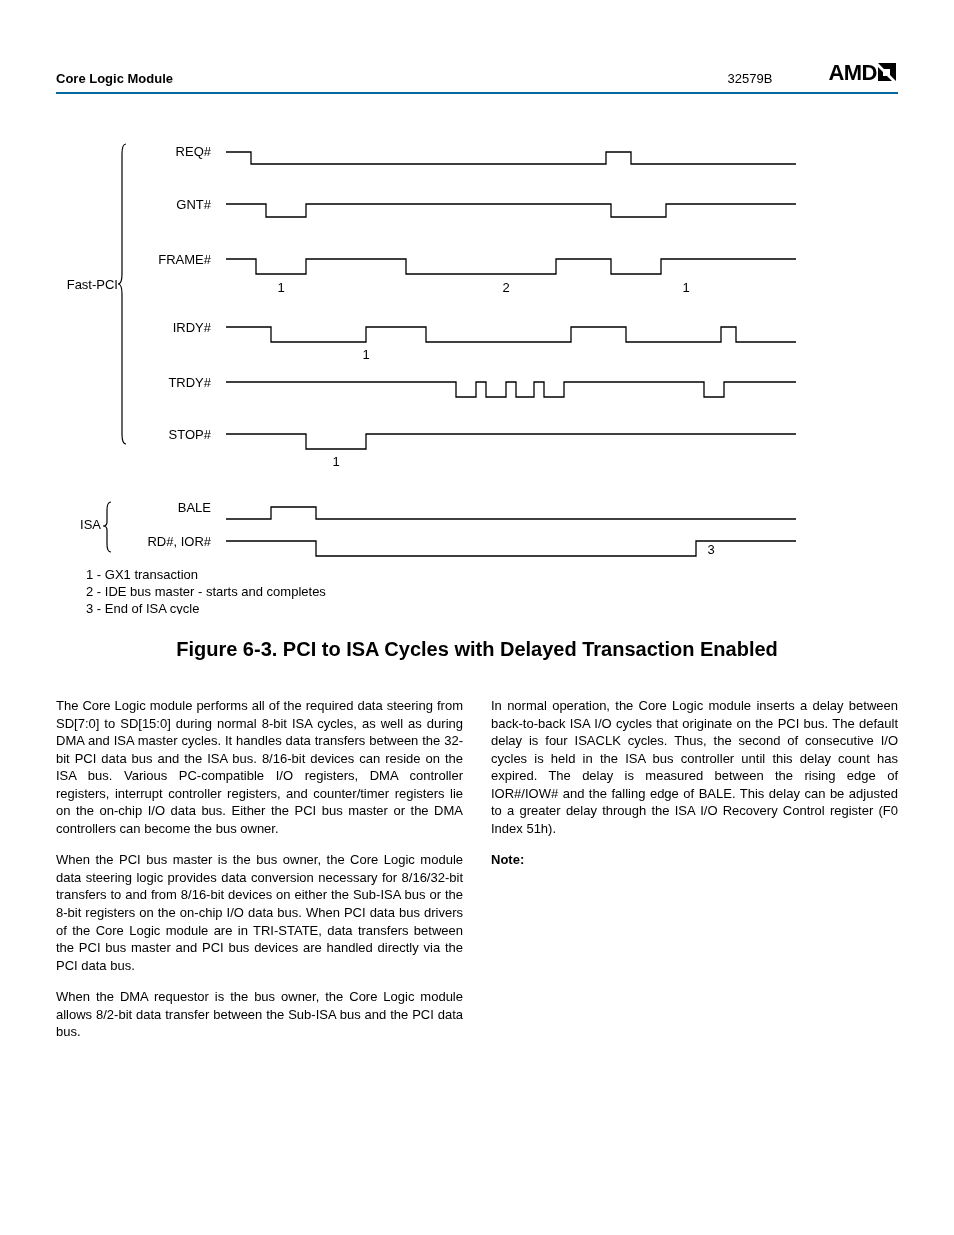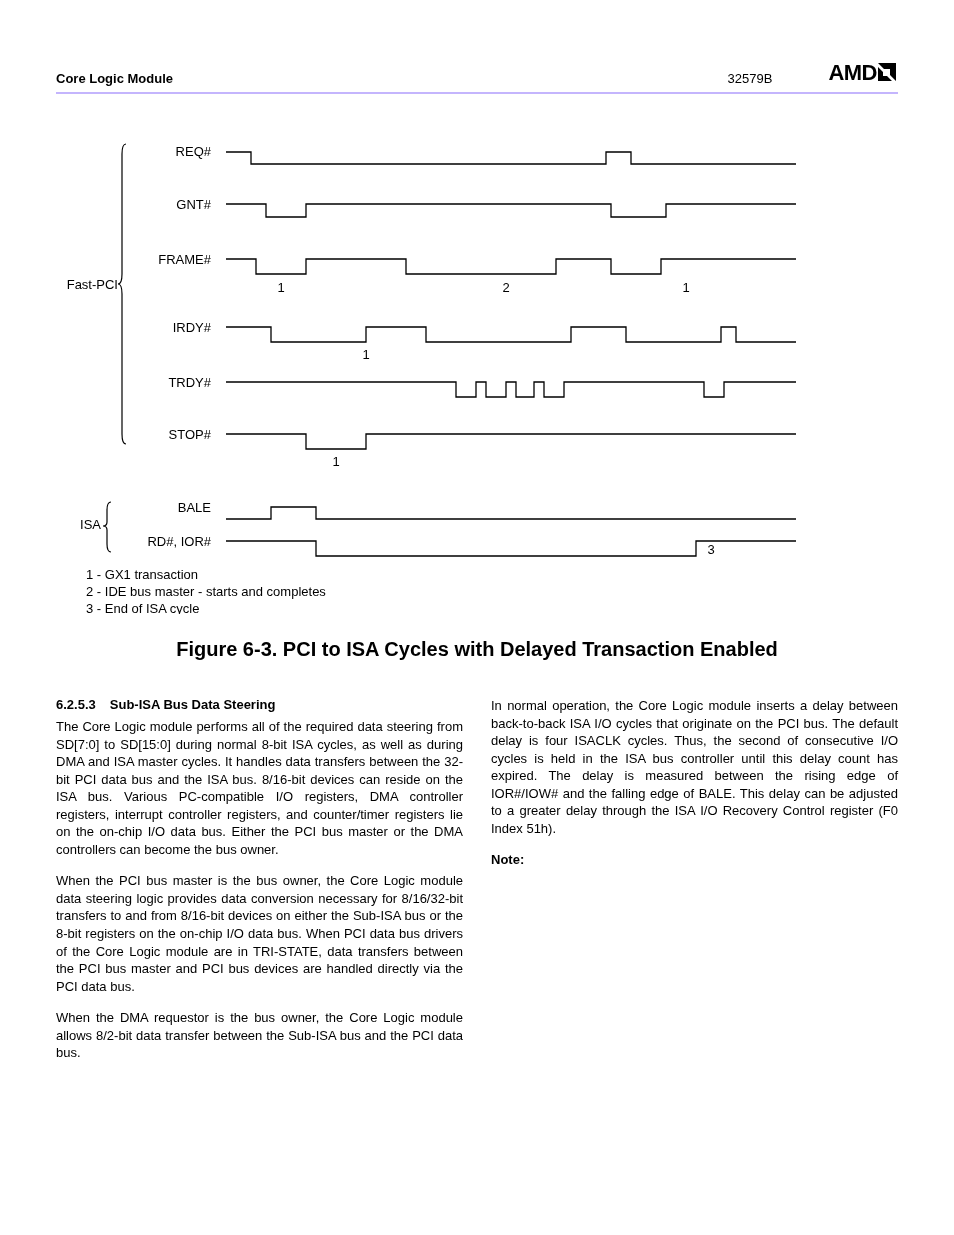--- a/index.html
+++ b/index.html
@@ -12,21 +12,21 @@
     width: 954px;
   }
   .page {
     padding: 60px 56px 40px 56px;
     box-sizing: border-box;
   }
   .header {
     display: flex;
     justify-content: space-between;
     align-items: flex-end;
-    border-bottom: 2px solid #c4b5fd;
+    border-bottom: 2px solid #0369a1;
     padding-bottom: 6px;
     margin-bottom: 40px;
   }
   .header-left {
     font-weight: bold;
     font-size: 13px;
   }
   .header-right {
     display: flex;
     align-items: flex-end;
@@ -158,23 +158,20 @@
       <text x="30" y="445" class="note-line">1 - GX1 transaction</text>
       <text x="30" y="462" class="note-line">2 - IDE bus master - starts and completes</text>
       <text x="30" y="479" class="note-line">3 - End of ISA cycle</text>
     </svg>
   </div>
 
   <div class="figure-caption">Figure 6-3.  PCI to ISA Cycles with Delayed Transaction Enabled</div>
 
   <div class="columns">
     <div class="col">
-      <div class="sec-title">
-        <span class="sec-num">6.2.5.3</span><span>Sub-ISA Bus Data Steering</span>
-      </div>
       <div class="para">The Core Logic module performs all of the required data steering from SD[7:0] to SD[15:0] during normal 8-bit ISA cycles, as well as during DMA and ISA master cycles. It handles data transfers between the 32-bit PCI data bus and the ISA bus. 8/16-bit devices can reside on the ISA bus. Various PC-compatible I/O registers, DMA controller registers, interrupt controller registers, and counter/timer registers lie on the on-chip I/O data bus. Either the PCI bus master or the DMA controllers can become the bus owner.</div>
       <div class="para">When the PCI bus master is the bus owner, the Core Logic module data steering logic provides data conversion necessary for 8/16/32-bit transfers to and from 8/16-bit devices on either the Sub-ISA bus or the 8-bit registers on the on-chip I/O data bus. When PCI data bus drivers of the Core Logic module are in TRI-STATE, data transfers between the PCI bus master and PCI bus devices are handled directly via the PCI data bus.</div>
       <div class="para">When the DMA requestor is the bus owner, the Core Logic module allows 8/2-bit data transfer between the Sub-ISA bus and the PCI data bus.</div>
     </div>
     <div class="col">
       <div class="para">In normal operation, the Core Logic module inserts a delay between back-to-back ISA I/O cycles that originate on the PCI bus. The default delay is four ISACLK cycles. Thus, the second of consecutive I/O cycles is held in the ISA bus controller until this delay count has expired. The delay is measured between the rising edge of IOR#/IOW# and the falling edge of BALE. This delay can be adjusted to a greater delay through the ISA I/O Recovery Control register (F0 Index 51h).</div>
       <div class="note">
         <div class="note-label">Note:</div>
       </div>
     </div>

